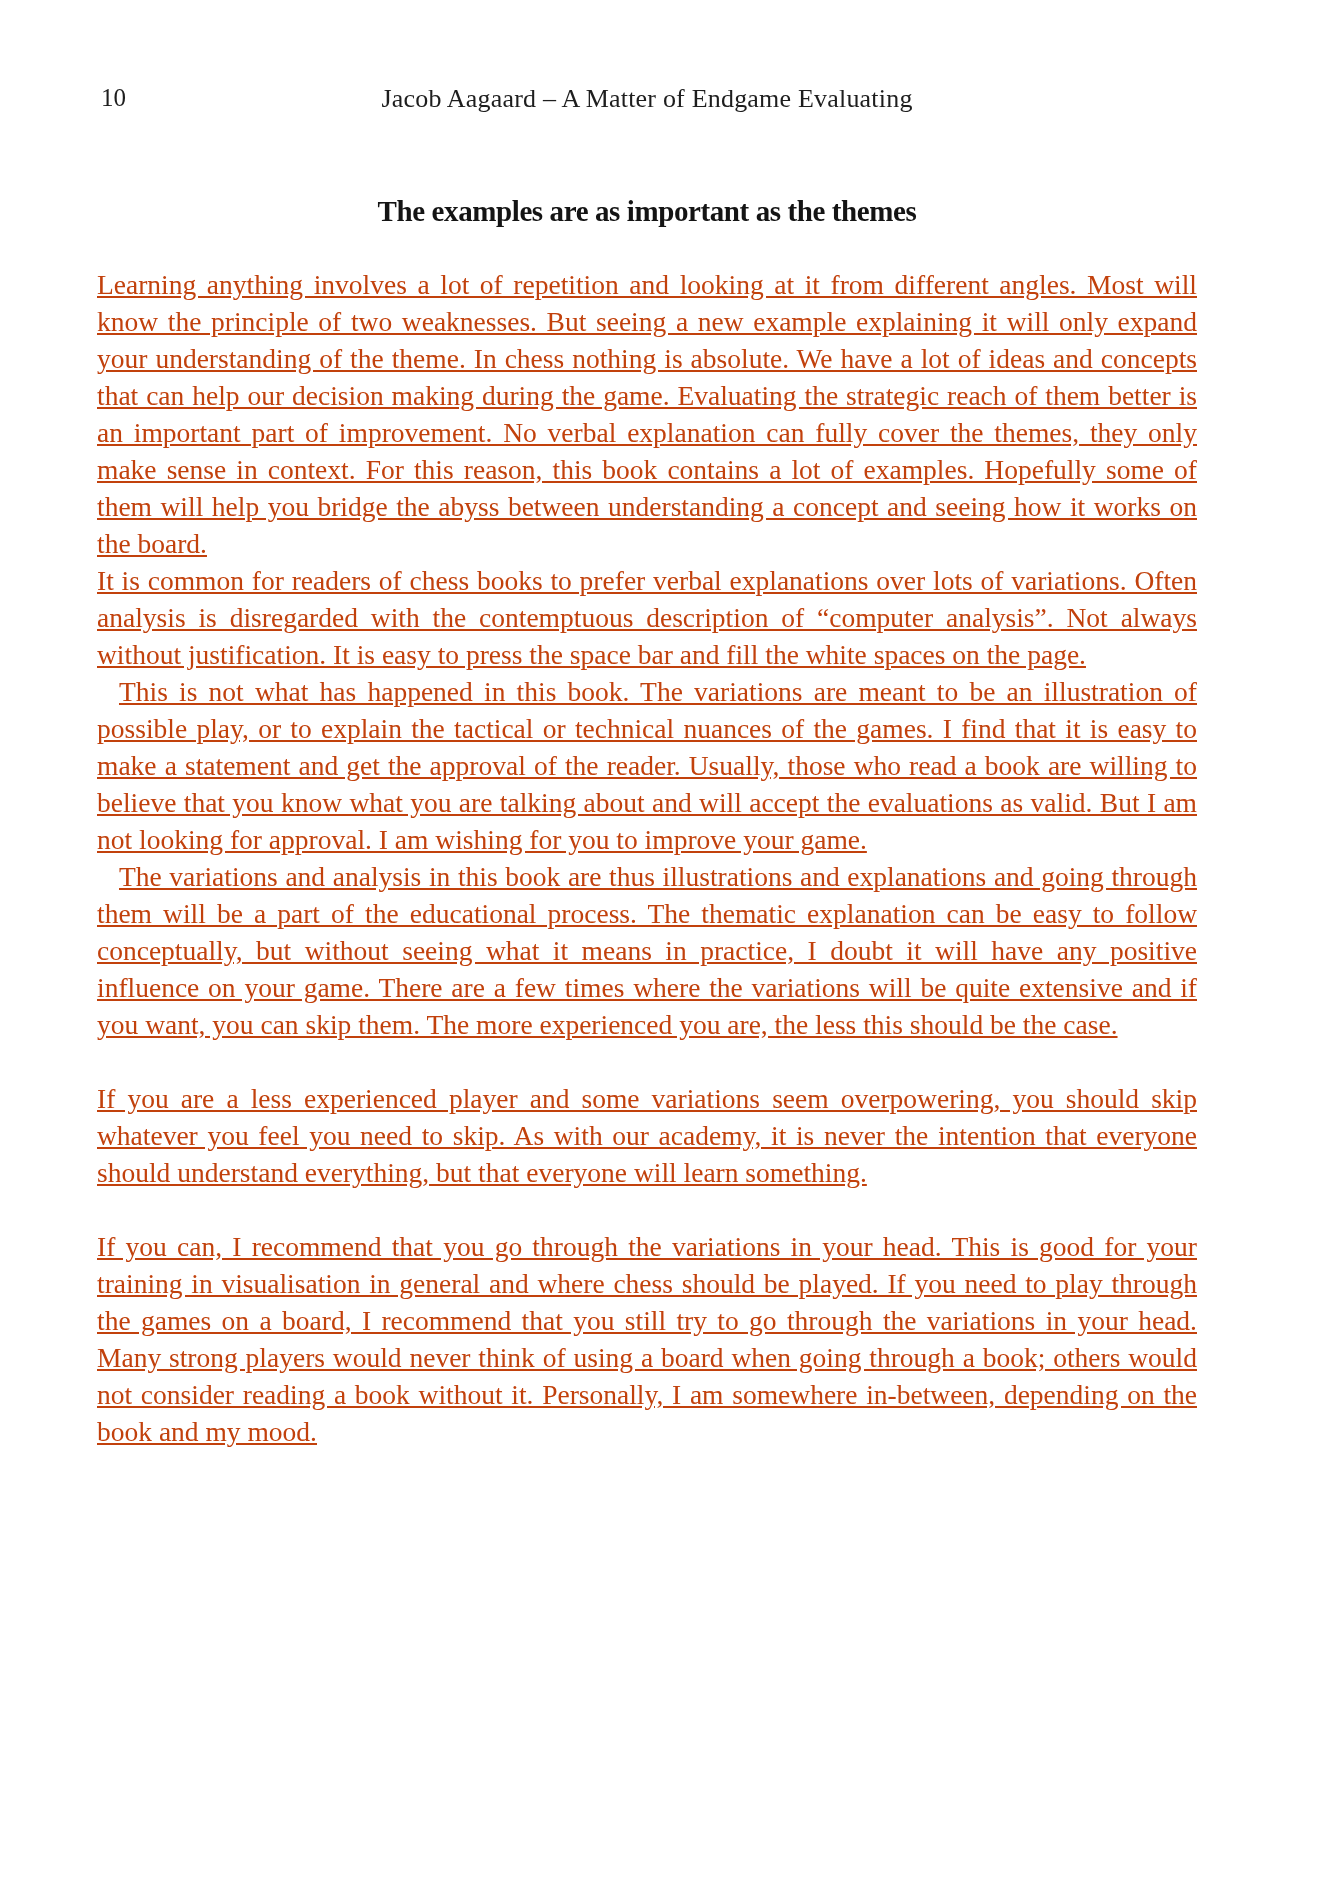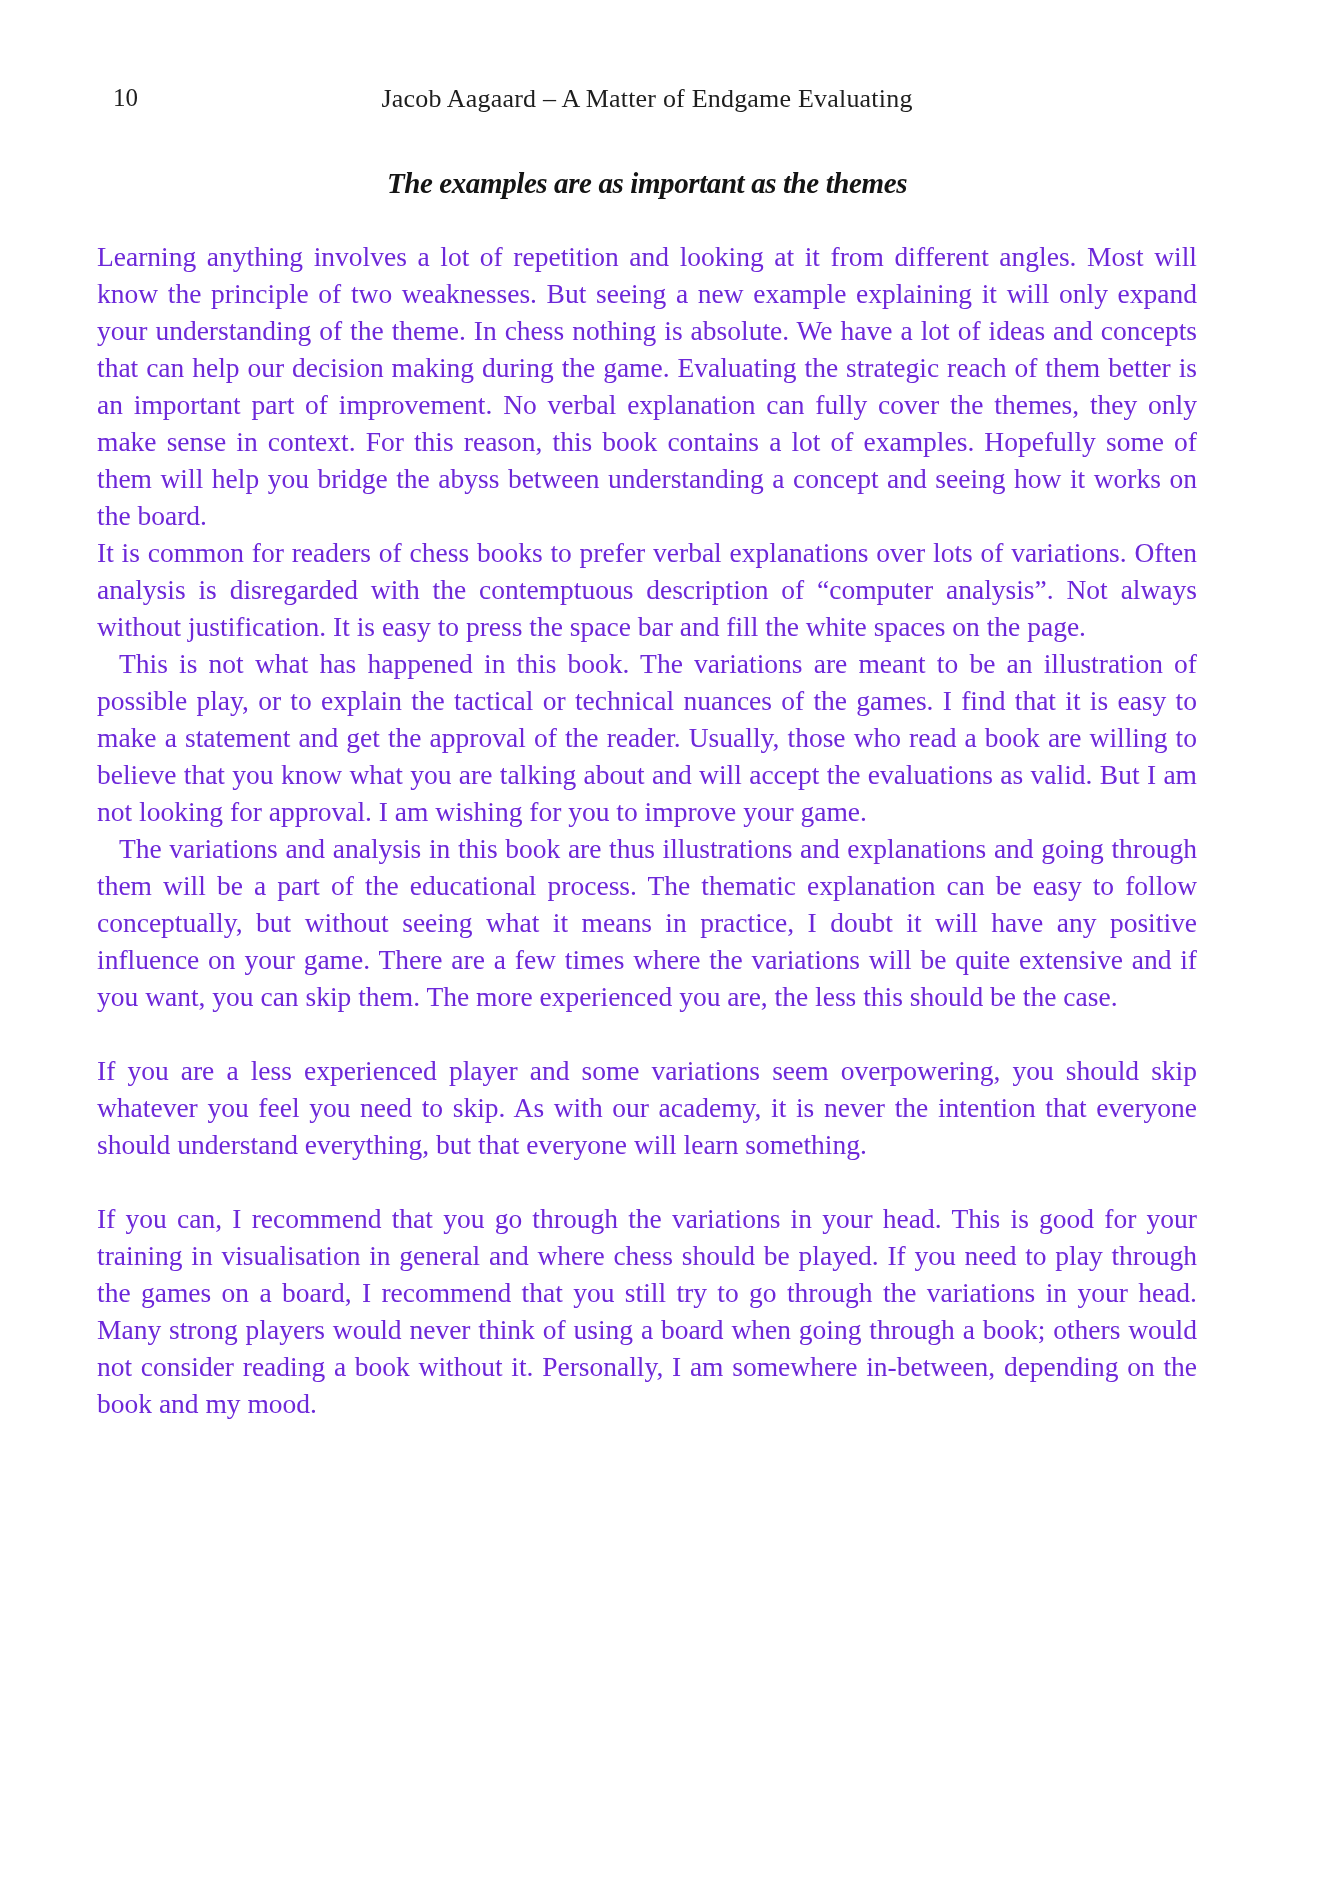--- a/index.html
+++ b/index.html
@@ -19,21 +19,21 @@
     overflow: hidden;
   }
   .running-header {
     position: relative;
     width: 1100px;
     height: 34px;
     margin-bottom: 0;
   }
   .page-num {
     position: absolute;
-    left: 16px;
+    left: 4px;
     top: 0;
     font-size: 25px;
     color: #1e1e1e;
   }
   .run-title {
     display: block;
     text-align: center;
     font-size: 26px;
     color: #1e1e1e;
     letter-spacing: 0.2px;
@@ -42,30 +42,30 @@
     width: 1100px;
     text-align: center;
     font-size: 29px;
     font-weight: bold;
     color: #141414;
     letter-spacing: -0.4px;
     margin: 46px 0 38px 0;
     line-height: 34px;
   }
   h2.section-heading.first {
-    margin-top: 48px;
-    font-style: italic;
+    margin-top: 76px;
   }
   p.para {
     width: 1100px;
     margin: 0;
     font-size: 27.5px;
     line-height: 37px;
     text-align: justify;
-    color: #6d28d9;
+    color: #c2410c;
+    text-decoration: underline;
   }
   p.para.indent {
     text-indent: 22px;
   }
   p.para.gap {
     margin-top: 37px;
   }
 </style>
 </head>
 <body>

